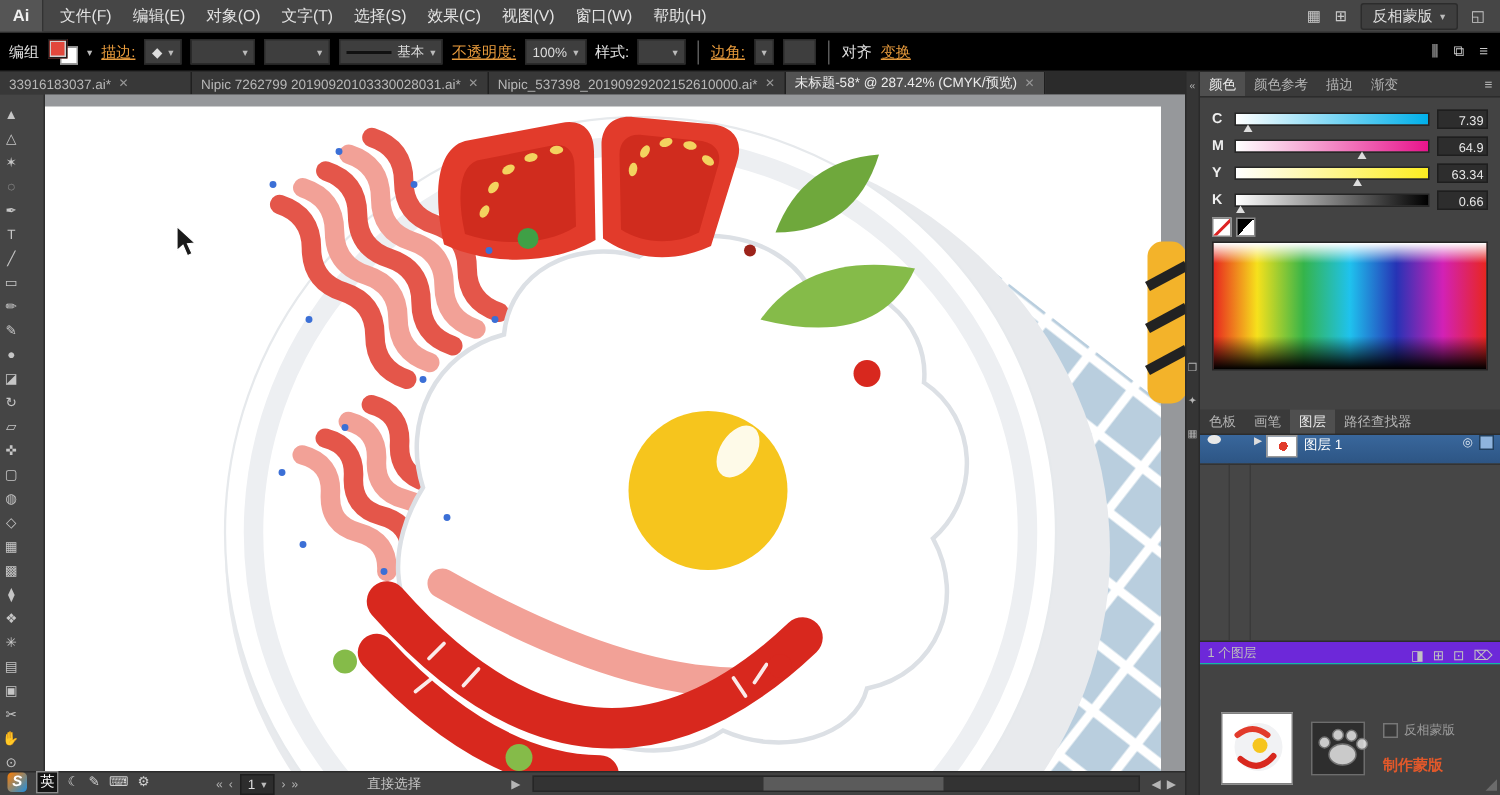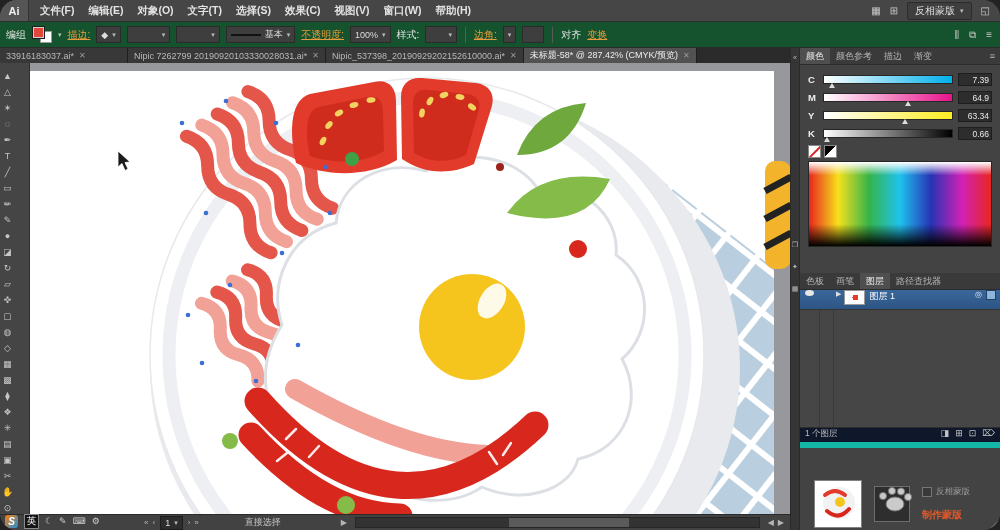--- a/index.html
+++ b/index.html
@@ -1,28 +1,28 @@
 <!DOCTYPE html>
 <html><head>
 <meta charset="utf-8">
 <style>
   html,body{margin:0;padding:0;background:#222;}
-  .app{position:relative;width:1000px;height:530px;background:#3c3c3c;font-family:"Liberation Sans",sans-serif;overflow:hidden;-webkit-user-select:none;user-select:none;border-radius:17px;}
+  .app{position:relative;width:1000px;height:530px;background:#3c3c3c;font-family:"Liberation Sans",sans-serif;overflow:hidden;-webkit-user-select:none;user-select:none;}
 
   
   .menubar{position:absolute;left:0;top:0;width:100%;height:22px;background:#464646;border-bottom:1px solid #2e2e2e;display:flex;align-items:center;color:#e3e3e3;font-size:10.5px;box-sizing:border-box;}
   .ai-logo{width:28px;height:21px;background:#555;color:#f0f0f0;font-weight:bold;display:flex;align-items:center;justify-content:center;font-size:11px;margin-right:4px;border-right:1px solid #333;}
-  .menu-item{padding:0 7px;height:100%;display:flex;align-items:center;font-weight:bold;}
+  .menu-item{padding:0 7px;height:100%;display:flex;align-items:center;}
   .menubar-right{margin-left:auto;display:flex;align-items:center;gap:9px;padding-right:10px;}
   .mb-ico{color:#c9c9c9;font-size:10px;}
   .workspace{display:flex;gap:5px;align-items:center;font-size:10px;color:#ddd;background:#3e3e3e;border:1px solid #2c2c2c;padding:1px 7px;border-radius:2px;}
   .caret{font-size:7px;color:#bbb;}
 
   
-  .controlbar{position:absolute;left:0;top:22px;width:100%;height:26px;background:#14532d;border-bottom:1px solid #2b2b2b;display:flex;align-items:center;font-size:10px;color:#ddd;gap:6px;padding-left:6px;box-sizing:border-box;}
+  .controlbar{position:absolute;left:0;top:22px;width:100%;height:26px;background:#000000;border-bottom:1px solid #2b2b2b;display:flex;align-items:center;font-size:10px;color:#ddd;gap:6px;padding-left:6px;box-sizing:border-box;}
   .cb-link{color:#e89b3c;text-decoration:underline;}
   .cb-label{color:#e0e0e0;}
   .cb-select{display:flex;align-items:center;gap:4px;background:#3e3e3e;border:1px solid #2a2a2a;height:15px;padding:0 4px;font-size:9px;color:#ddd;}
   .cb-div{width:1px;height:16px;background:#5a5a5a;margin:0 2px;}
   .swatch-pair{position:relative;width:20px;height:17px;}
   .sp-stroke{position:absolute;right:0;bottom:0;width:10px;height:10px;background:#fff;border:1px solid #999;}
   .sp-fill{position:absolute;left:0;top:0;width:11px;height:11px;background:#e2473c;border:1px solid #1e1e1e;box-shadow:0 0 0 1px #cfcfcf inset;}
   .line-sample{width:30px;height:2px;background:#111;}
   .cb-right{margin-left:auto;display:flex;gap:10px;padding-right:8px;color:#c9c9c9;font-size:10px;}
 
@@ -85,21 +85,21 @@
   .layers-body::after{content:"";position:absolute;left:33px;top:0;bottom:0;width:1px;background:#3a3a3a;}
   .layer-row{height:19px;display:flex;align-items:flex-start;background:linear-gradient(#39679c,#2d5584);color:#fff;font-size:9px;border-bottom:1px solid #333;position:relative;z-index:1;}
   .cell-eye{width:19px;display:flex;align-items:center;justify-content:center;}
   .eye{width:9px;height:6px;border-radius:50%;background:#e8e8e8;display:inline-block;}
   .cell-lock{width:14px;height:100%;}
   .disc{font-size:7px;margin:0 3px;color:#ddd;}
   .layer-thumb{width:19px;height:13px;border:1px solid #999;margin-right:4px;background:radial-gradient(circle at 55% 50%, #e23b2b 0 3px, #fff 3px);}
   .layer-name{flex:1;}
   .target{font-size:8px;margin-right:4px;color:#dfe8f2;}
   .selsq{width:8px;height:8px;background:#8fb4dd;border:1px solid #22405f;margin-right:4px;}
-  .layers-foot{height:14px;background:#0f172a;display:flex;align-items:flex-start;font-size:8.5px;color:#bdbdbd;padding:0 5px;gap:6px;border-bottom:6px solid #14b8a6;flex:0 0 auto;}
+  .layers-foot{height:14px;background:#6d28d9;display:flex;align-items:flex-end;font-size:8.5px;color:#bdbdbd;padding:0 5px;gap:6px;border-bottom:1px solid #14b8a6;flex:0 0 auto;}
   .lf-icons{margin-left:auto;display:flex;gap:6px;font-size:9px;color:#c2c2c2;}
 
   .mask-sec{flex:1;position:relative;background:#434343;}
   .mask-thumb{position:absolute;left:14px;top:32px;width:46px;height:46px;background:#fff;border:1px solid #808080;}
   .mask-thumb2{position:absolute;left:74px;top:38px;width:34px;height:34px;background:#2e2e2e;border:1px solid #6d6d6d;}
   .mask-labels{position:absolute;left:122px;top:38px;display:flex;flex-direction:column;gap:10px;}
   .invert-row{display:flex;align-items:center;gap:4px;font-size:8.5px;color:#9b9b9b;}
   .checkbox{width:8px;height:8px;border:1px solid #777;background:#393939;}
   .make-mask{color:#e2582a;font-size:10px;font-weight:bold;}
   .grip{position:absolute;right:2px;bottom:1px;color:#6b6b6b;font-size:10px;}

